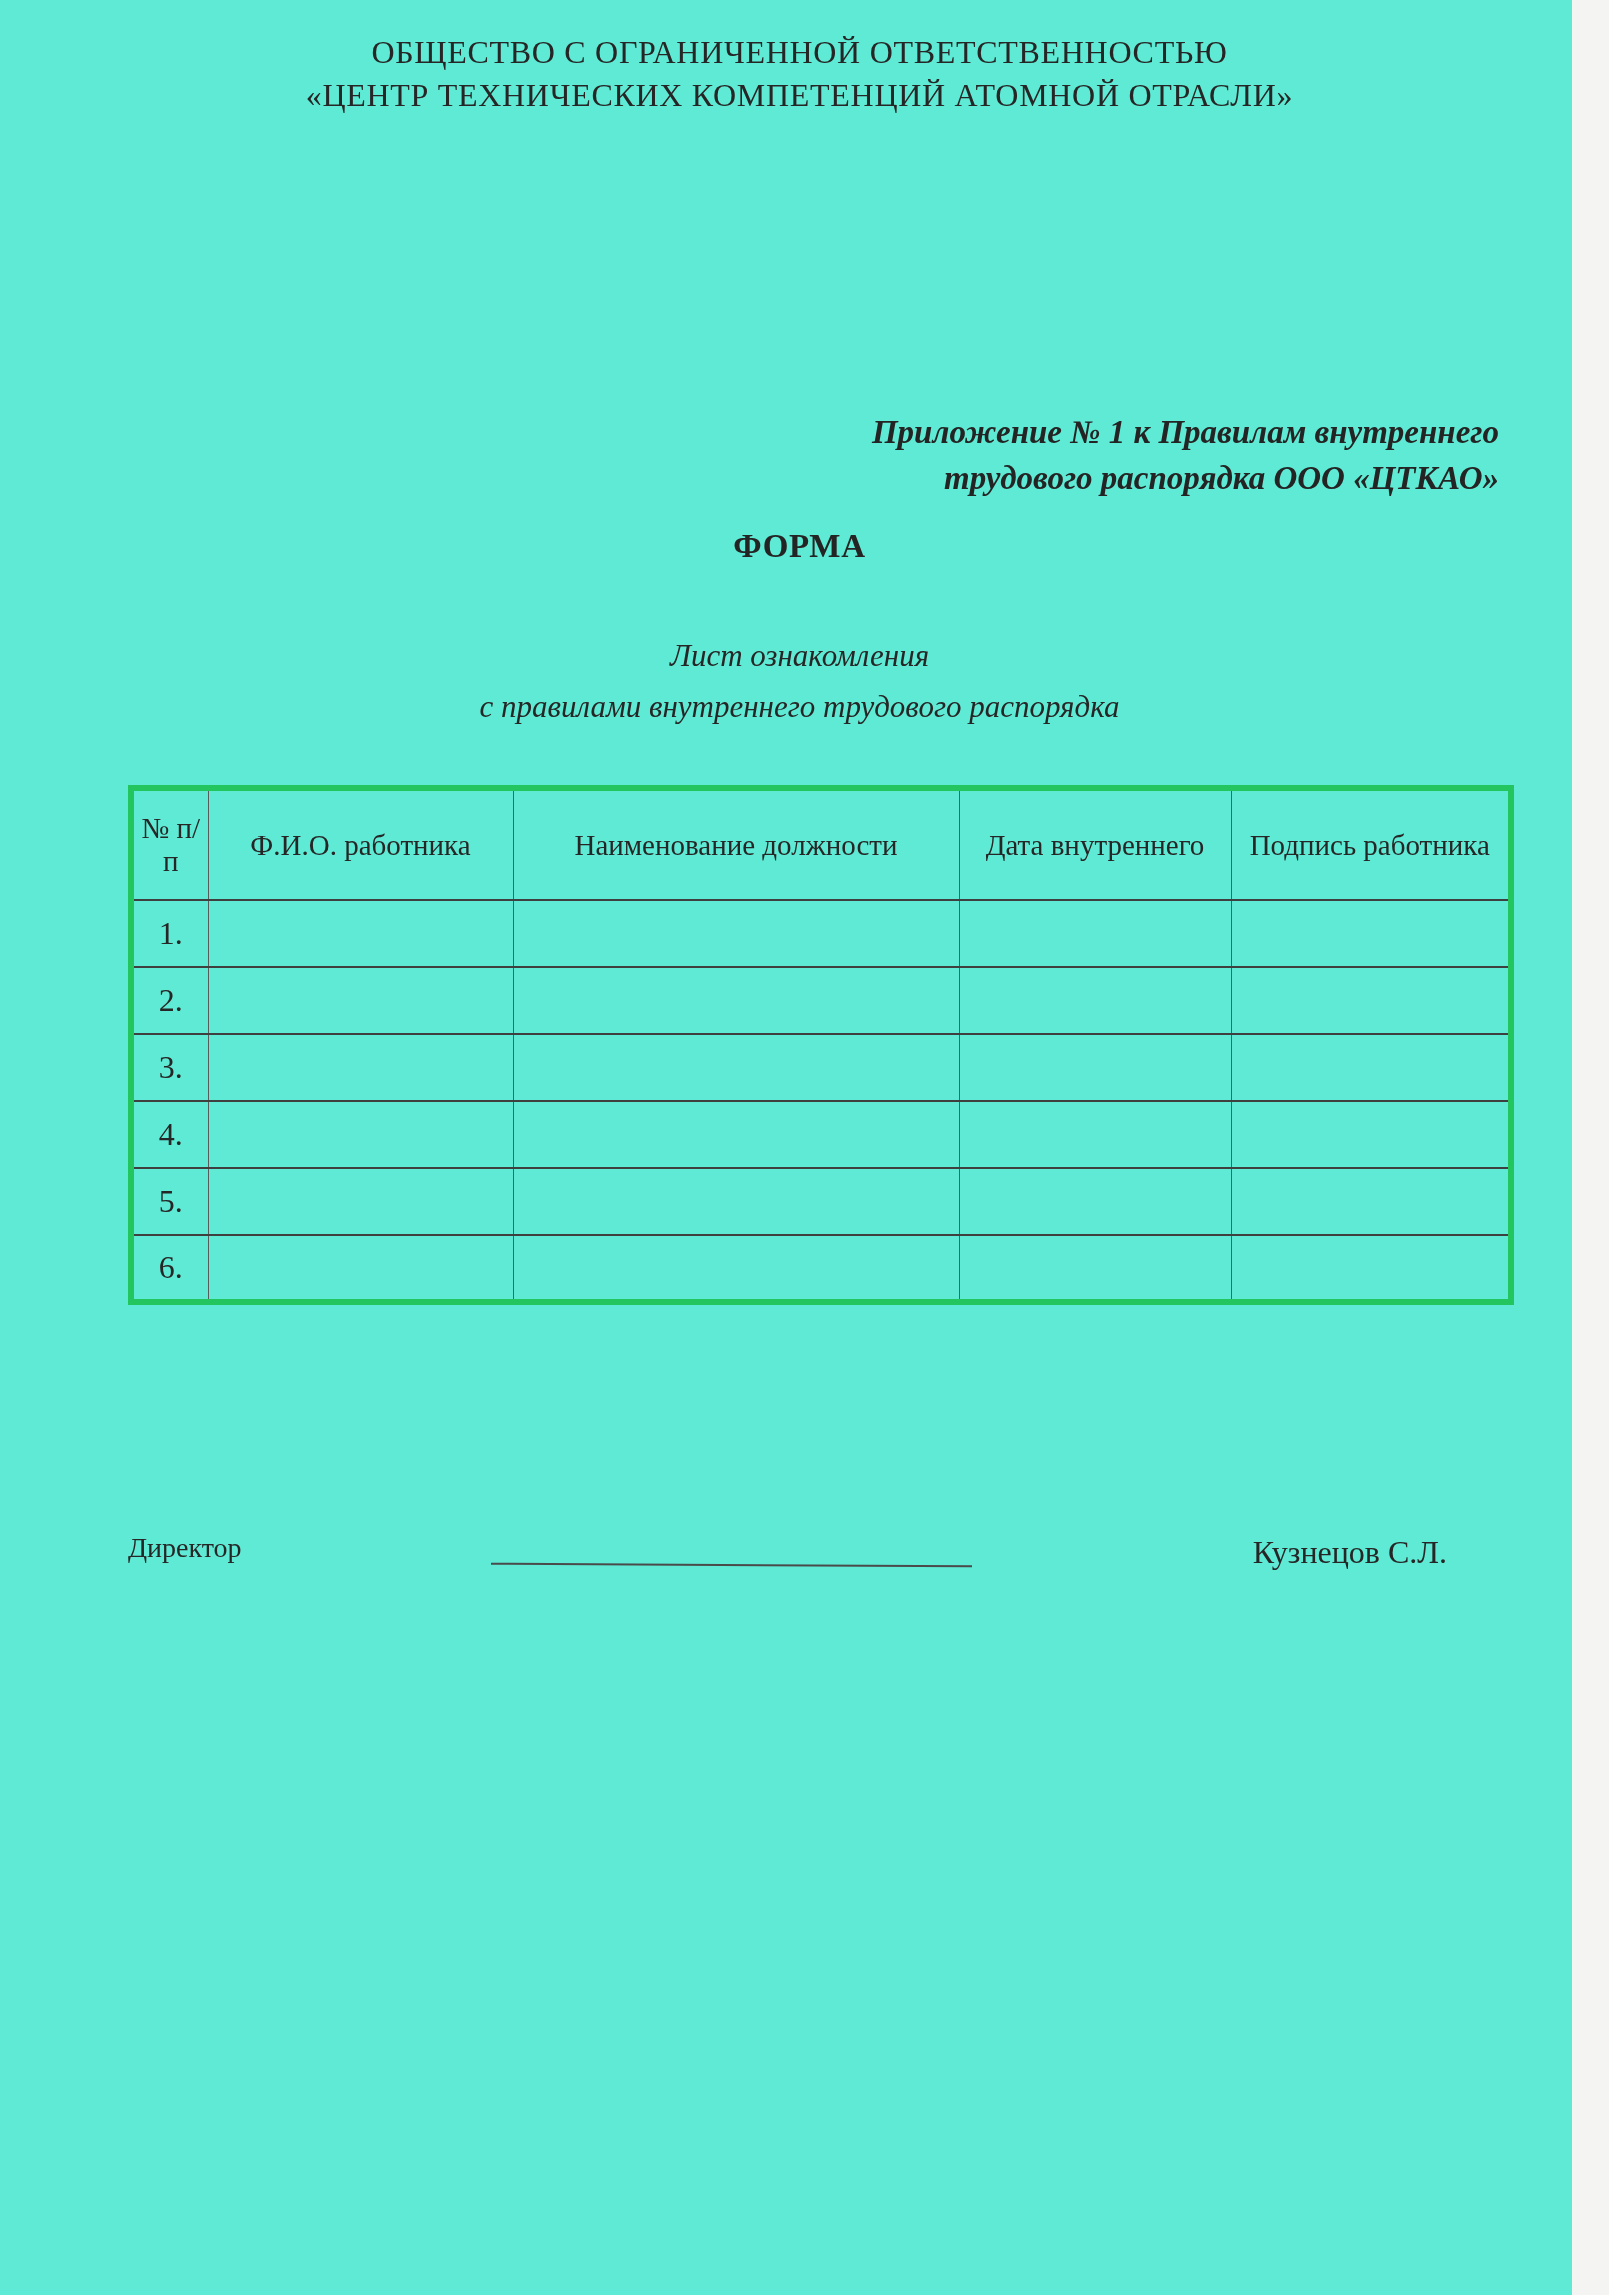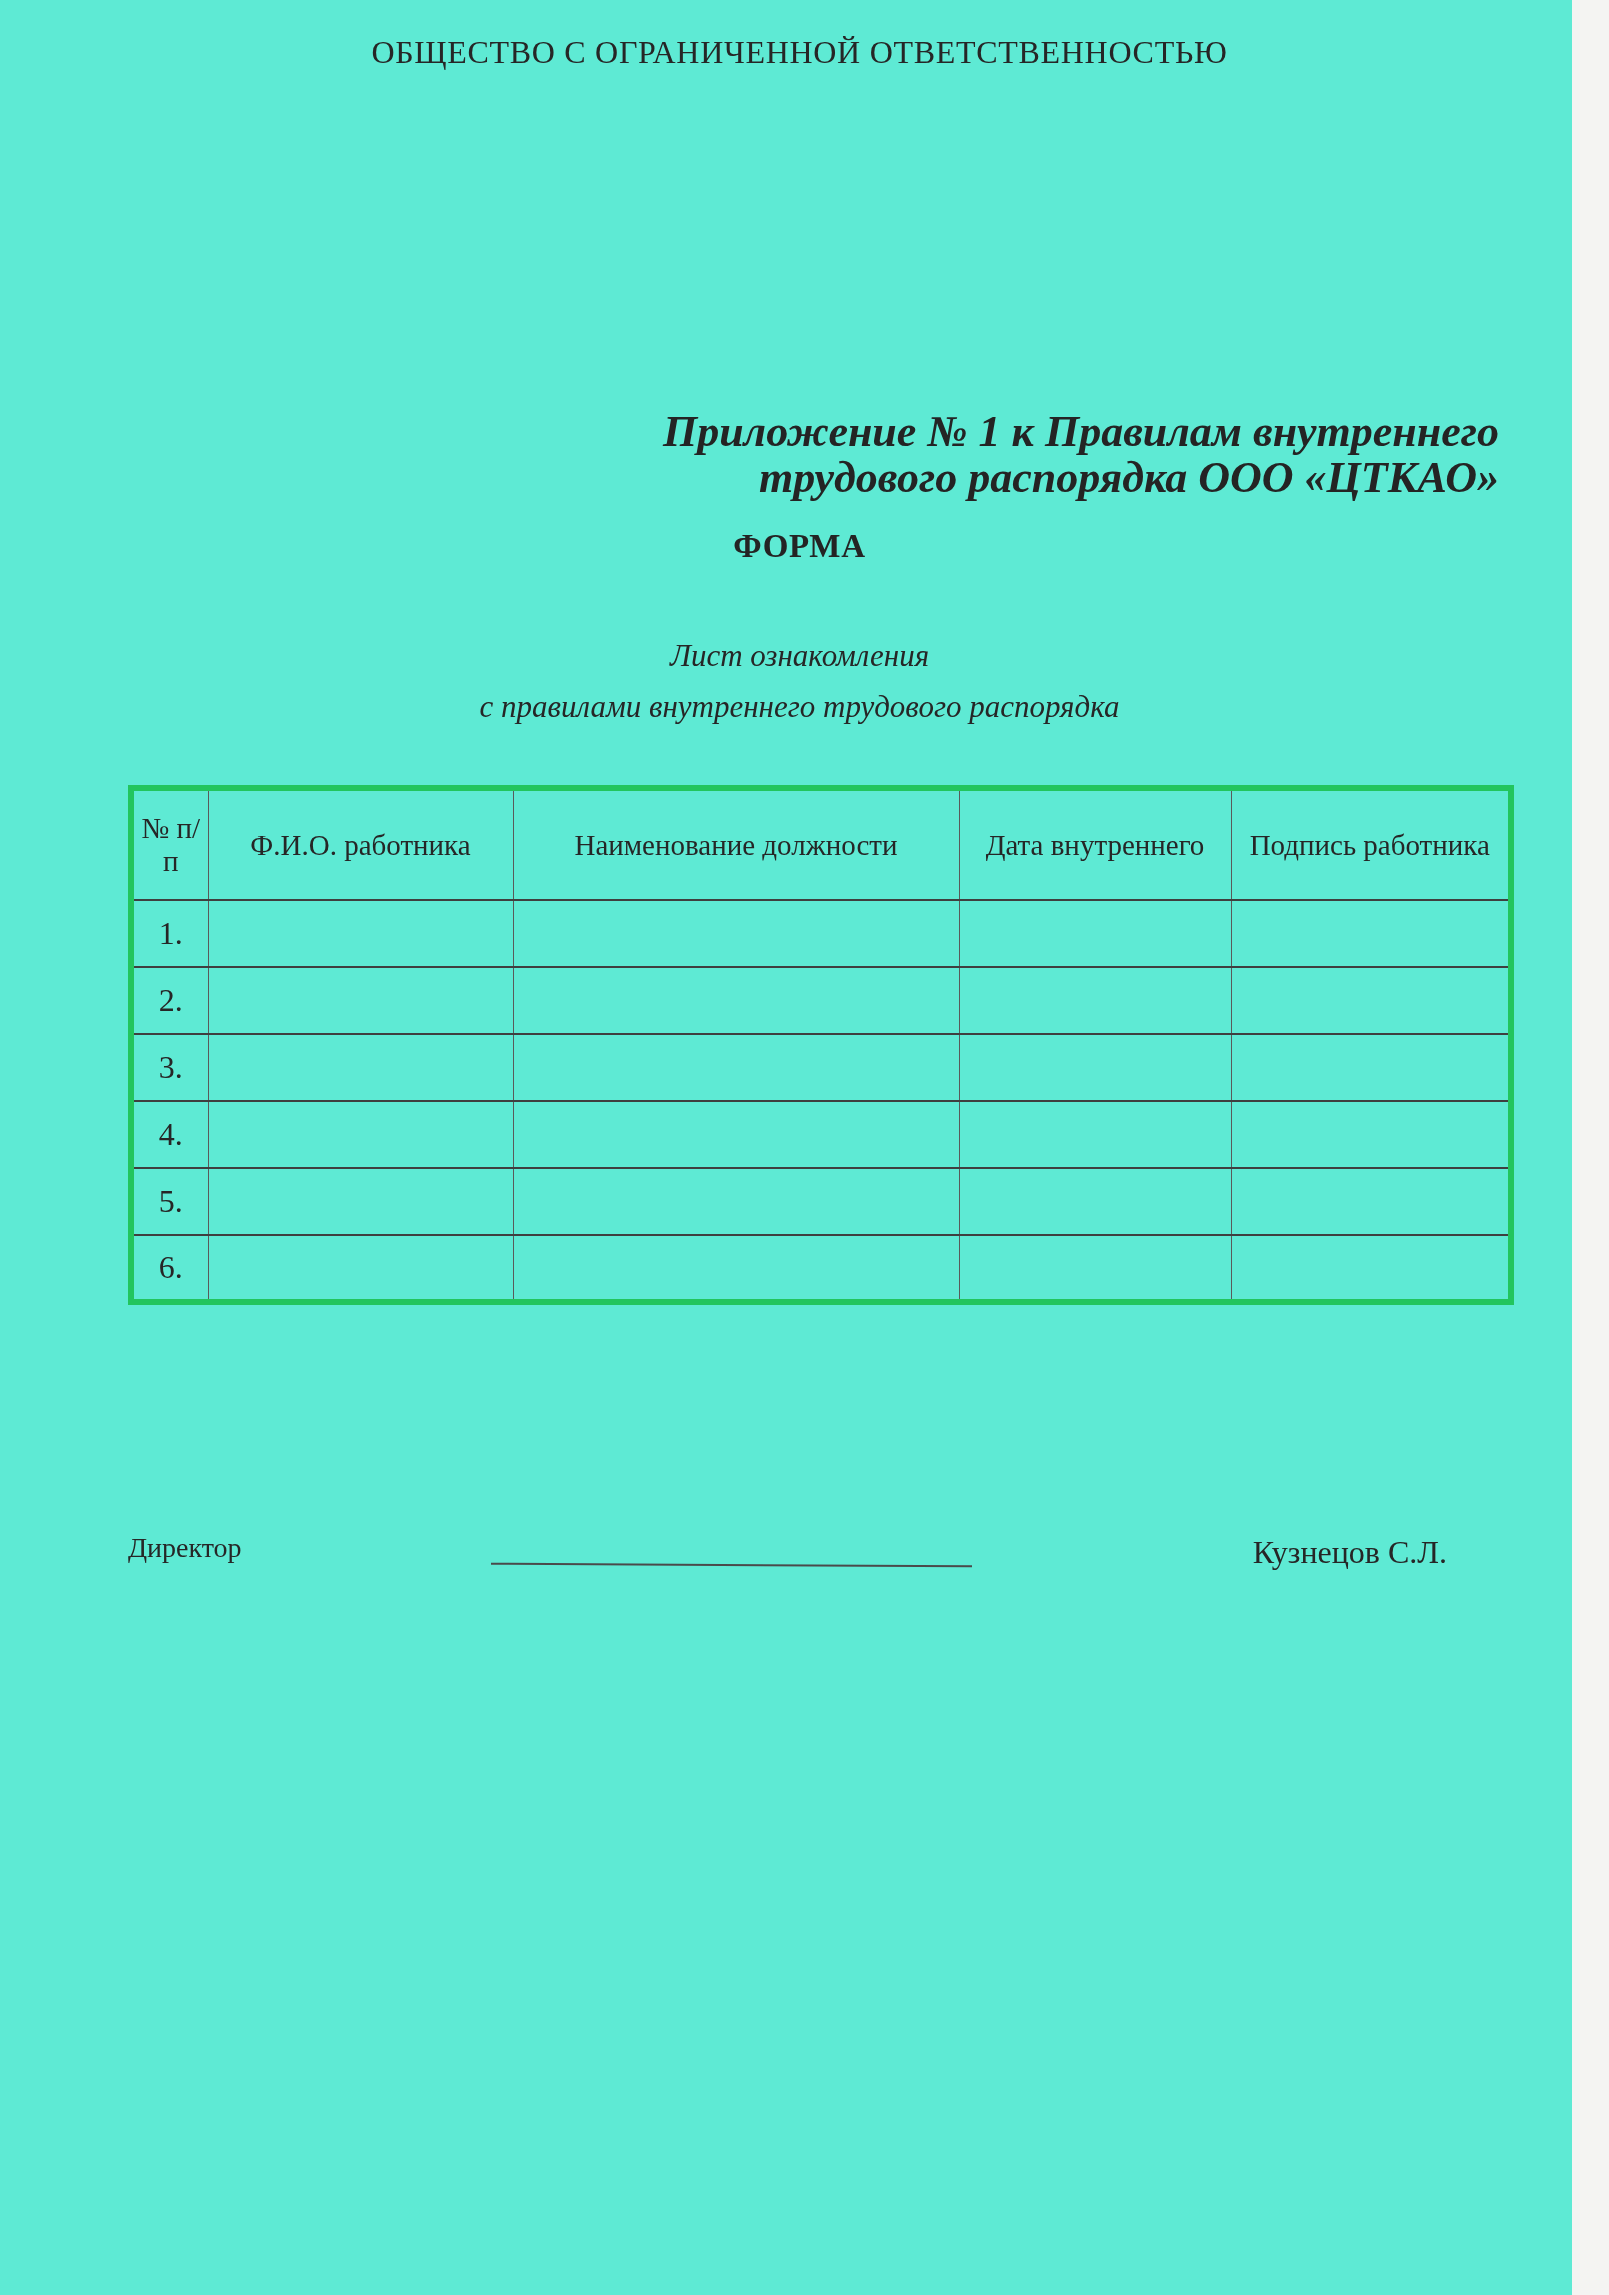--- a/index.html
+++ b/index.html
@@ -26,21 +26,21 @@
     font-size: 32px;
     line-height: 43px;
     letter-spacing: 0.7px;
     color: #262626;
   }
   
   .appendix {
     position: absolute;
     top: 409px; right: 73px;
     text-align: right;
-    font-size: 44px;
+    font-size: 33px;
     line-height: 46px;
     font-weight: bold;
     font-style: italic;
     color: #242424;
   }
   
   .form-label {
     position: absolute;
     top: 528px; left: 27px; right: 0;
     text-align: center;
@@ -112,20 +112,21 @@
     color: #262626;
   }
 </style>
 </head>
 <body>
 
 <div class="page">
 
   <div class="company">
     <div>ОБЩЕСТВО С ОГРАНИЧЕННОЙ ОТВЕТСТВЕННОСТЬЮ</div>
+    <div>«ЦЕНТР ТЕХНИЧЕСКИХ КОМПЕТЕНЦИЙ АТОМНОЙ ОТРАСЛИ»</div>
   </div>
 
   <div class="appendix">
     <div>Приложение № 1 к Правилам внутреннего</div>
     <div>трудового распорядка ООО «ЦТКАО»</div>
   </div>
 
   <div class="form-label">ФОРМА</div>
 
   <div class="doc-title">

